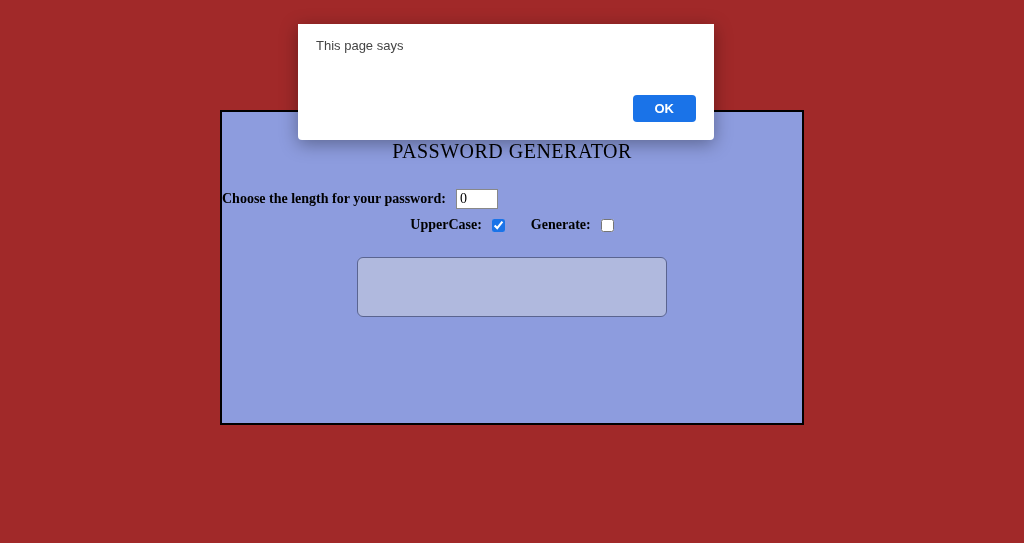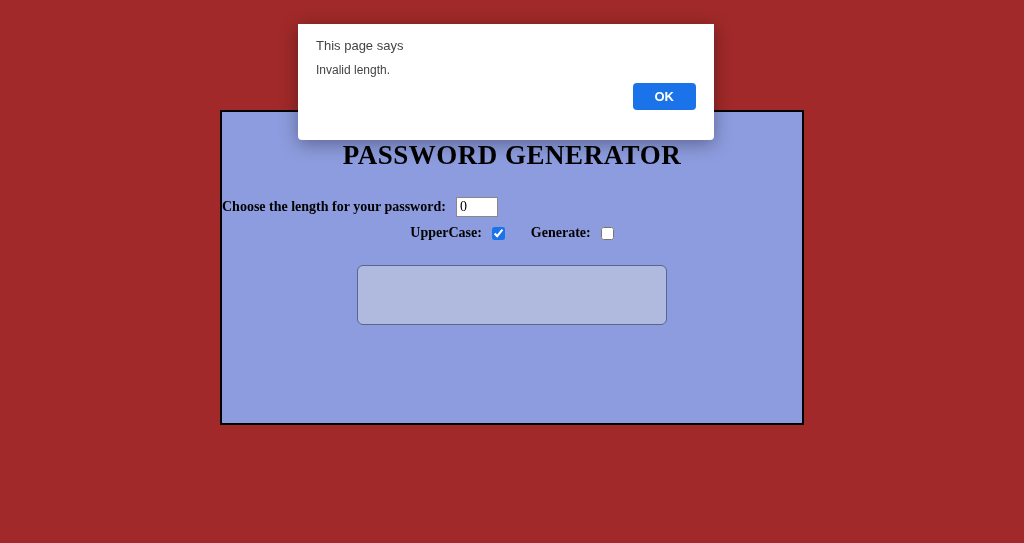--- a/index.html
+++ b/index.html
@@ -16,22 +16,22 @@
       left: 220px;
       top: 110px;
       width: 584px;
       height: 315px;
       background: #8d9cde;
       border: 2px solid #000;
       text-align: center;
       padding-top: 28px;
     }
     .title {
-      font-size: 27px;
-      font-weight: bold;
+      font-size: 20px;
+      font-weight: normal;
       letter-spacing: 0.5px;
       margin-bottom: 26px;
     }
     .row {
       display: flex;
       align-items: center;
       gap: 10px;
       margin-bottom: 8px;
       font-size: 14px;
       font-weight: bold;
@@ -88,21 +88,21 @@
       border-radius: 0 0 4px 4px;
       box-shadow: 0 4px 18px rgba(0,0,0,0.35);
       font-family: "Segoe UI", Arial, sans-serif;
       padding: 14px 18px 14px 18px;
       color: #333;
       z-index: 10;
       margin-top: 24px;
     }
     .alert-title { font-size: 13px; color: #444; margin-bottom: 10px; }
     .alert-msg { font-size: 12px; color: #444; }
-    .alert-actions { position: absolute; right: 18px; bottom: 30px; }
+    .alert-actions { position: absolute; right: 18px; bottom: 18px; }
     .alert-ok {
       background: #1a73e8;
       color: #fff;
       border: none;
       border-radius: 4px;
       font-family: "Segoe UI", Arial, sans-serif;
       font-size: 13px;
       font-weight: 600;
       padding: 6px 22px;
       cursor: pointer;
@@ -130,17 +130,16 @@
     </div>
   </div>
 
 
   <div class="output"></div>
 
 </div>
 
 <div class="alert">
   <div class="alert-title">This page says</div>
-  <div class="alert-msg">Invalid length.</div>
   <div class="alert-actions">
     <button class="alert-ok">OK</button>
   </div>
 </div>
 
 </body></html>

